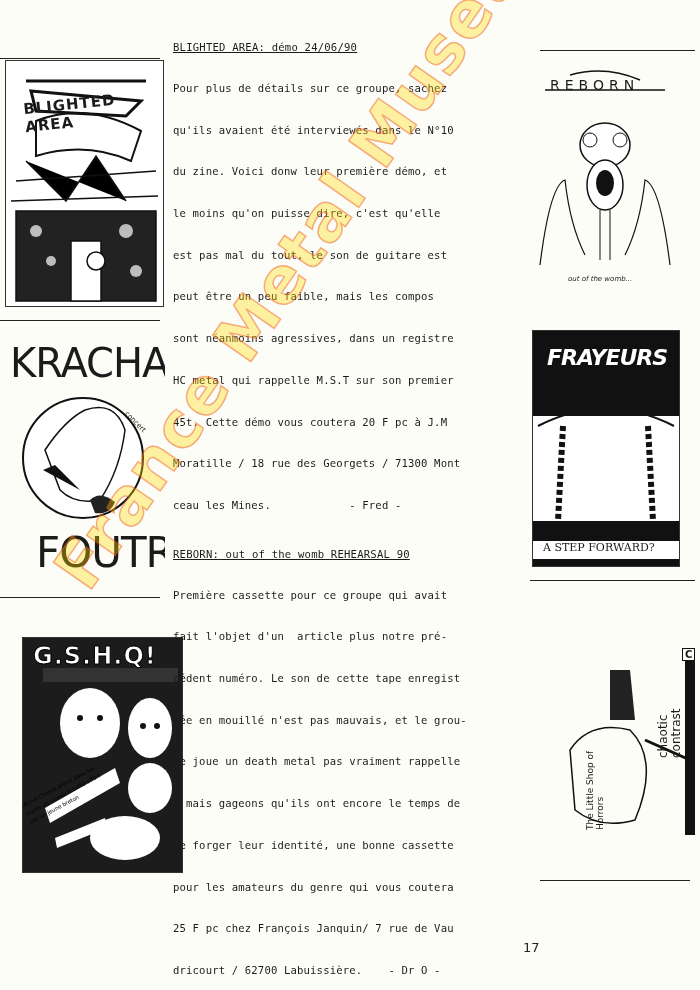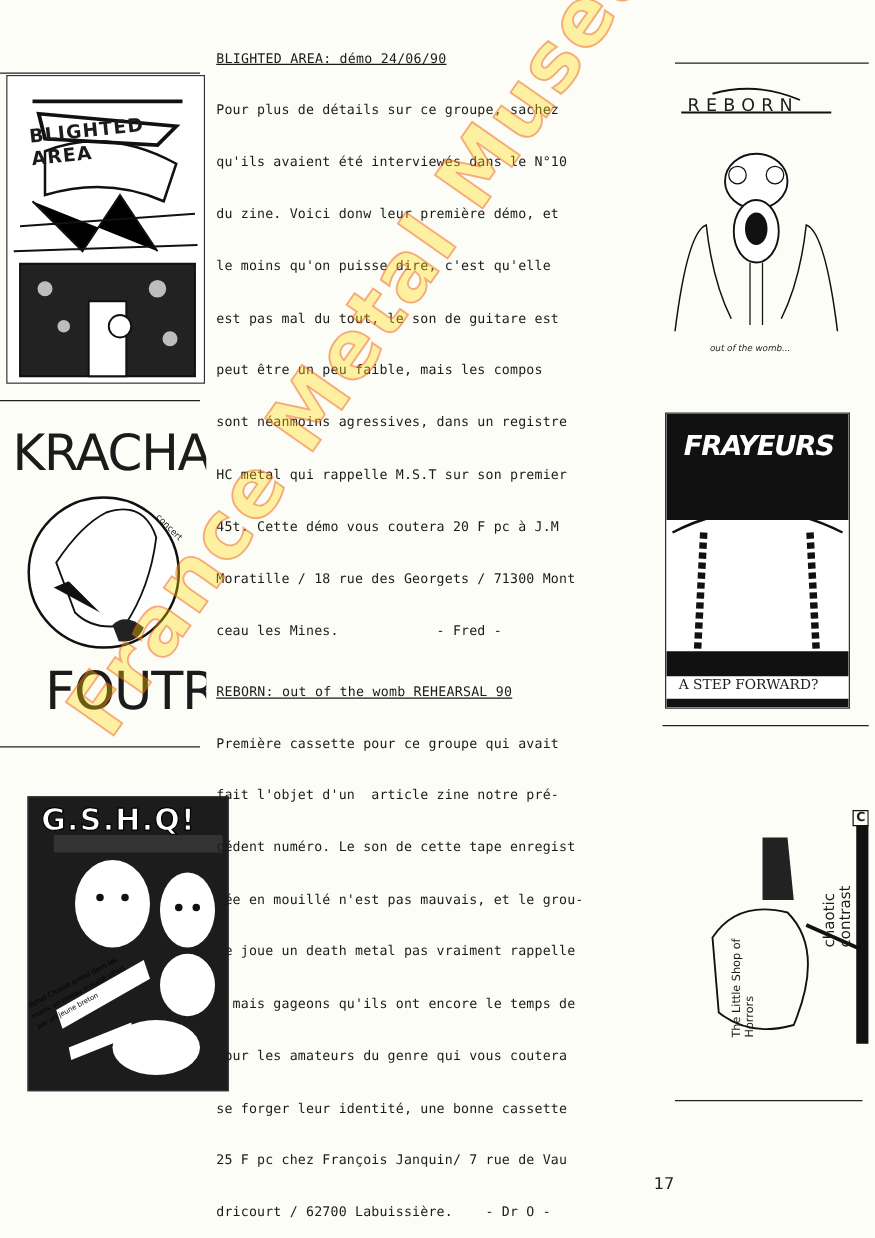--- a/index.html
+++ b/index.html
@@ -162,27 +162,27 @@
         <div>45t. Cette démo vous coutera 20 F pc à J.M</div>
         <div>Moratille / 18 rue des Georgets / 71300 Mont</div>
         <div>ceau les Mines.            - Fred -</div>
       </div>
     </div>
 
     <div class="review">
       <div class="review-title">REBORN: out of the womb REHEARSAL 90</div>
       <div class="review-body">
         <div>Première cassette pour ce groupe qui avait</div>
-        <div>fait l'objet d'un  article zine notre pré-</div>
+        <div>fait l'objet d'un  article plus notre pré-</div>
         <div>cédent numéro. Le son de cette tape enregist</div>
         <div>rée en mouillé n'est pas mauvais, et le grou-</div>
         <div>pe joue un death metal pas vraiment rappelle</div>
         <div>, mais gageons qu'ils ont encore le temps de</div>
+        <div>se forger leur identité, une bonne cassette</div>
         <div>pour les amateurs du genre qui vous coutera</div>
-        <div>se forger leur identité, une bonne cassette</div>
         <div>25 F pc chez François Janquin/ 7 rue de Vau</div>
         <div>dricourt / 62700 Labuissière.    - Dr O -</div>
       </div>
     </div>
 
   </div>
 
   <div class="page-number">17</div>
   <div class="watermark">France Metal Museum</div>
 </div>

